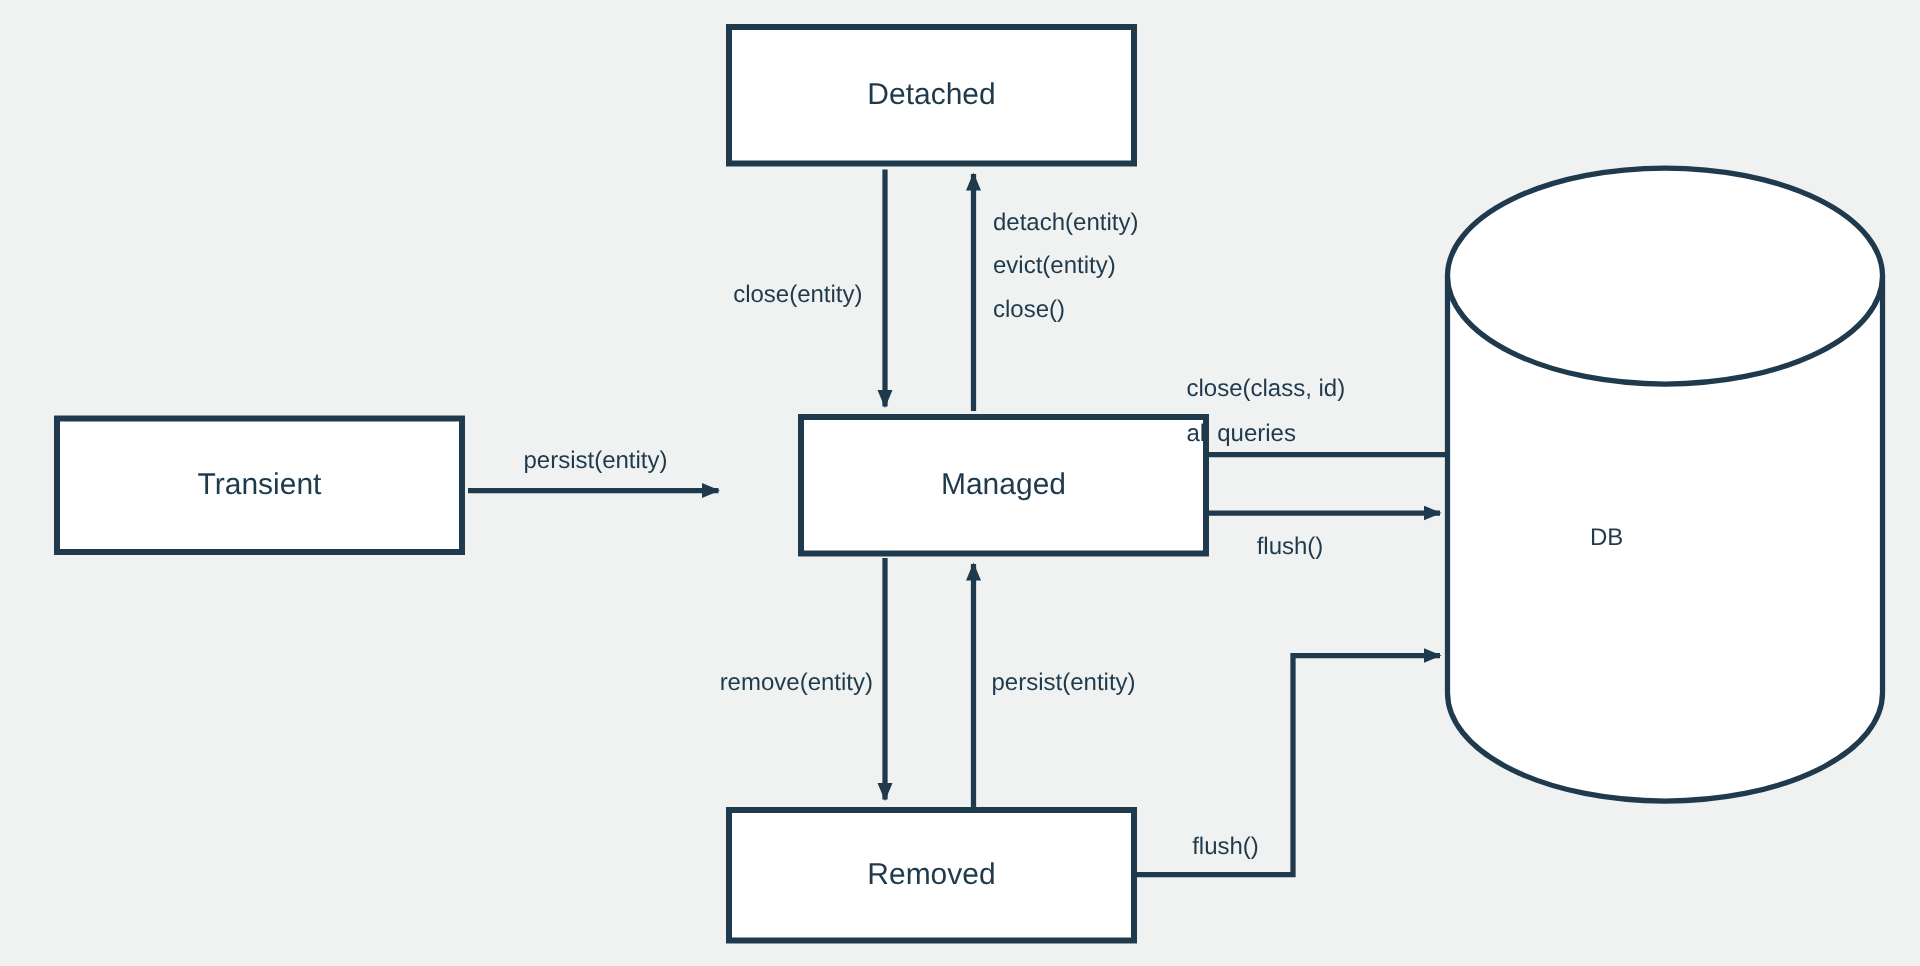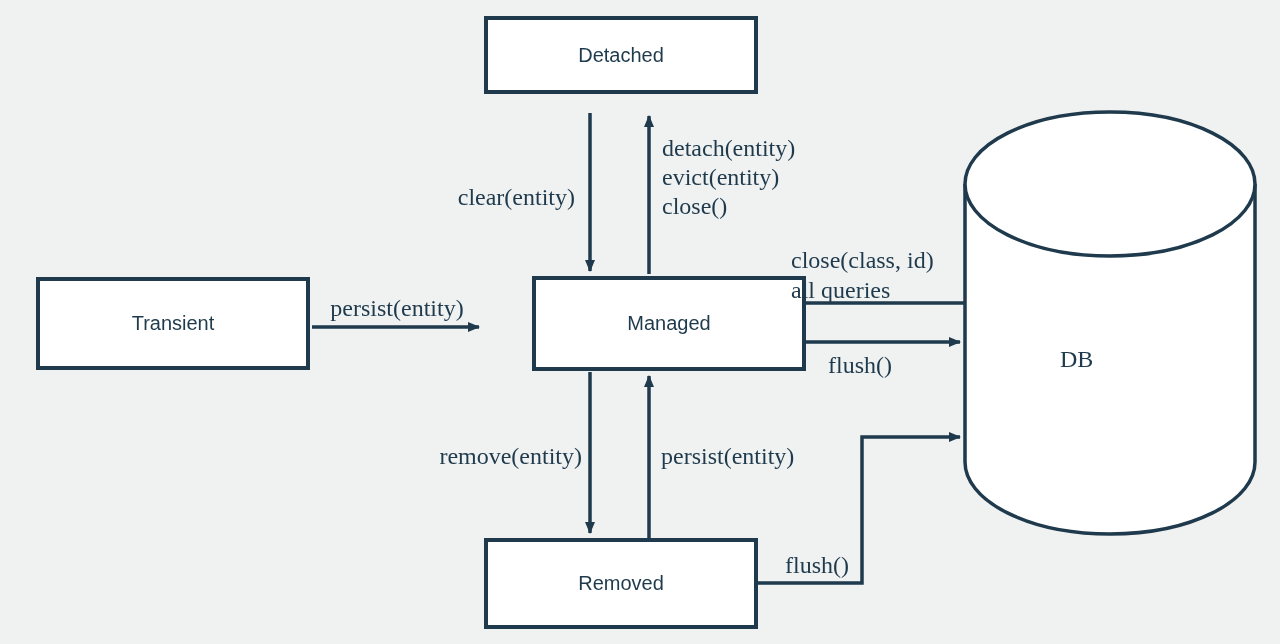--- a/index.html
+++ b/index.html
@@ -37,30 +37,29 @@
   svg.wires marker path{fill:var(--stroke);}
   .state-box{
     position:absolute;
     background:var(--boxfill);
     border:4px solid var(--stroke);
     display:flex;align-items:center;justify-content:center;
     font-size:20px;
     color:var(--text);
   }
   .box-transient{left:36px;top:277px;width:274px;height:93px;}
-  .box-detached{left:484px;top:16px;width:274px;height:78px;}
+  .box-detached{left:484px;top:16px;width:274px;height:95px;}
   .box-managed{left:484px;top:276px;width:274px;height:95px;margin-left:48px;}
   .box-removed{left:484px;top:538px;width:274px;height:91px;align-items:center;}
   .arrow-label{
     position:absolute;
-    font-size:24px;
+    font-size:16px;
     line-height:24px;
     color:var(--text);
     white-space:nowrap;
-    font-family:Liberation Serif, serif;
   }
   .lbl-persist1{left:312px;top:296px;width:170px;text-align:center;}
   .lbl-merge{left:418px;top:185px;width:157px;text-align:right;}
   .lbl-detach-group{left:662px;top:134px;line-height:29px;text-align:left;}
   .lbl-find{left:791px;top:248px;}
   .lbl-allq{left:791px;top:278px;}
   .lbl-flush-managed{left:798px;top:353px;width:124px;text-align:center;}
   .lbl-remove{left:418px;top:444px;width:164px;text-align:right;}
   .lbl-persist2{left:661px;top:444px;}
   .lbl-flush-removed{left:755px;top:553px;width:124px;text-align:center;}
@@ -113,21 +112,21 @@
   </div>
 
   <div class="state-box box-removed">
     <span>Removed</span>
   </div>
 
   <div class="arrow-label lbl-db">DB</div>
 
   <div class="arrow-label lbl-persist1">persist(entity)</div>
 
-  <div class="arrow-label lbl-merge">clear(entity)</div>
+  <div class="arrow-label lbl-merge">close(entity)</div>
 
   <div class="arrow-label lbl-detach-group">
     <div>detach(entity)</div>
     <div>evict(entity)</div>
     <div>close()</div>
   </div>
 
   <div class="arrow-label lbl-find">close(class, id)</div>
 
   <div class="arrow-label lbl-allq">all queries</div>

